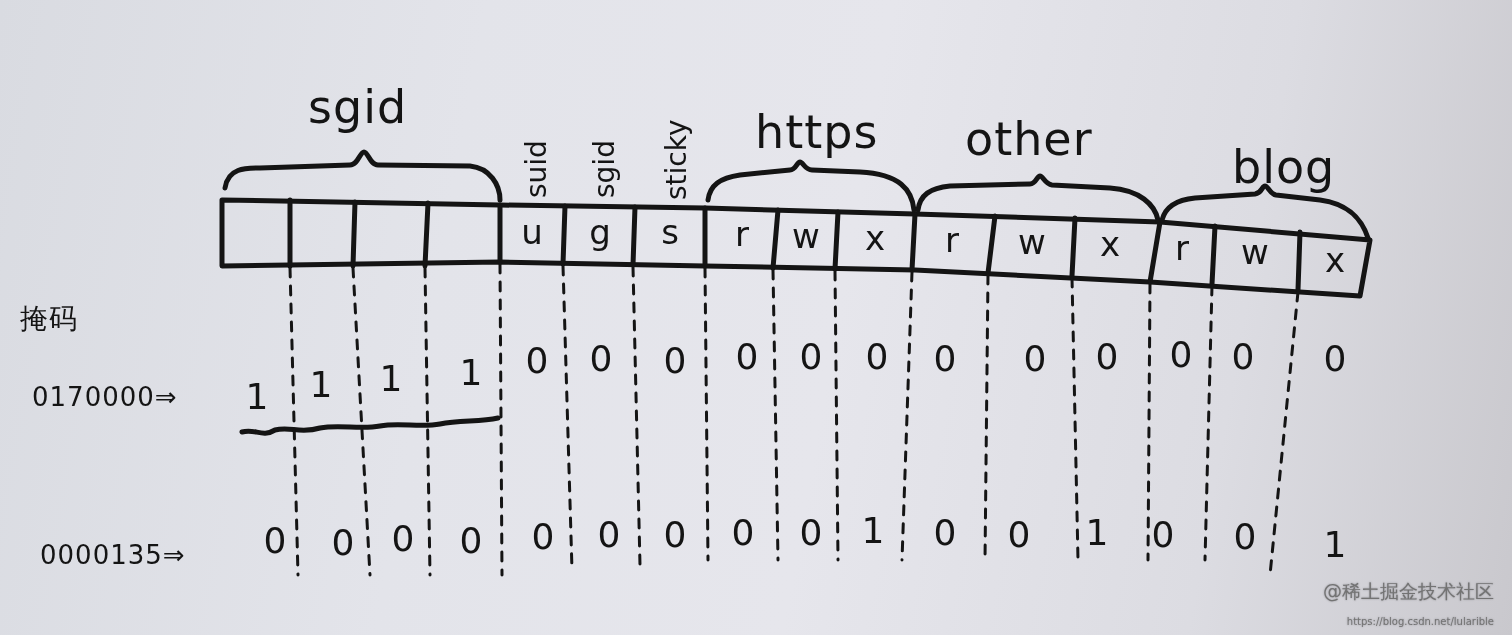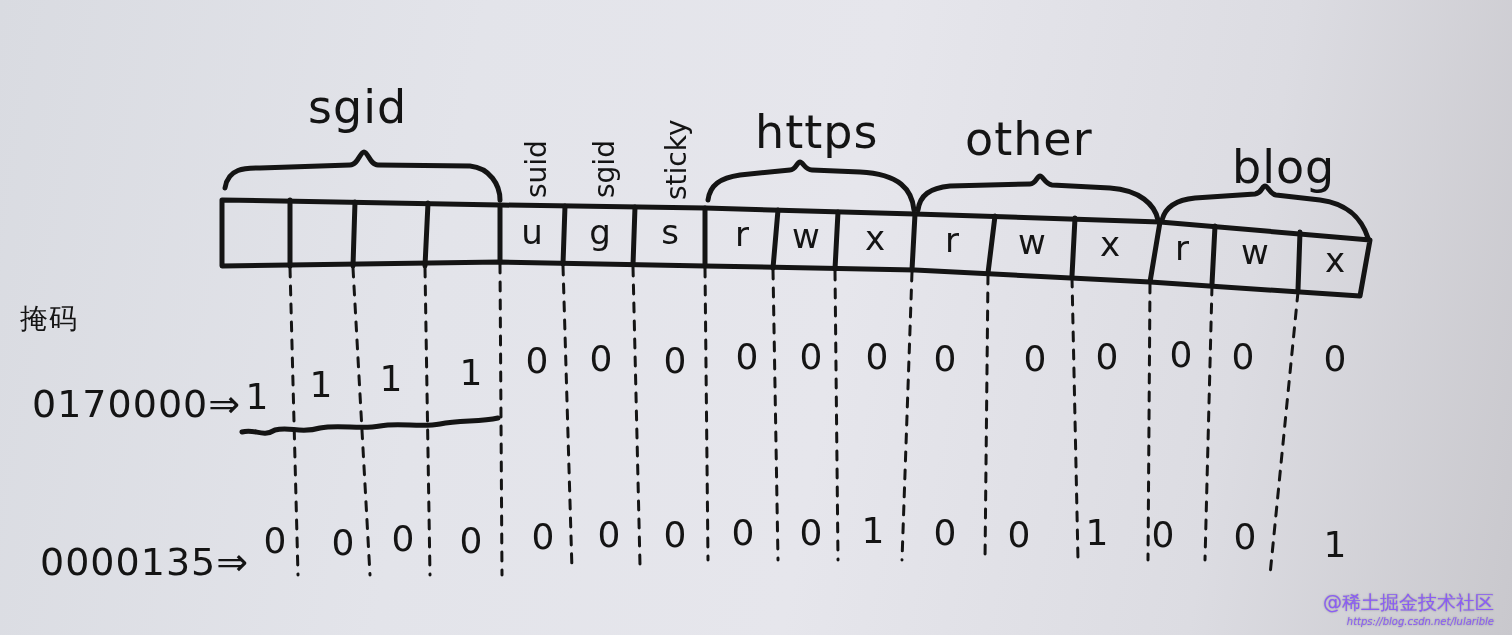--- a/index.html
+++ b/index.html
@@ -9,24 +9,24 @@
     font-family: "DejaVu Sans", sans-serif;
     color:#151515;
     position:relative;
   }
   .hand { font-family: "DejaVu Sans", sans-serif; color:#141414; position:absolute; }
   svg.lines { position:absolute; left:0; top:0; }
   .label { font-size:46px; letter-spacing:1px; }
   .vlabel { font-size:28px; transform: rotate(-90deg); transform-origin: left top; white-space:nowrap; }
   .cell-letter { font-size:34px; text-align:center; width:60px; }
   .digit { font-size:36px; text-align:center; width:50px; }
-  .rowlabel { font-size:38px; letter-spacing:1px; }
-  .watermark { position:absolute; right:18px; bottom:8px; text-align:right; color:#8b5cf6; text-shadow: 0 0 2px #8a8a90; }
+  .rowlabel { font-size:26px; letter-spacing:1px; }
+  .watermark { position:absolute; right:18px; bottom:8px; text-align:right; color:#737373; text-shadow: 0 0 2px #8a8a90; }
   .wm1 { font-size:19px; }
-  .wm2 { font-size:10px; margin-top:0;font-style:italic; }
+  .wm2 { font-size:10px; margin-top:11px; }
 </style>
 </head>
 <body>
 
 <svg class="lines" width="1512" height="635" viewBox="0 0 1512 635">
   <g fill="none" stroke="#141414" stroke-width="5" stroke-linecap="round" stroke-linejoin="round">
 
     <path d="M222 200 L500 205 L705 208 L915 214 L1160 222 L1370 240 L1360 296 L1150 282 L915 270 L705 266 L500 262 L222 266 Z"></path>
 
     <path d="M290 200 L290 266 M355 202 L353 266 M428 203 L425 266 M500 205 L500 262 M565 206 L563 264 M635 207 L633 265 M705 208 L705 266 M778 210 L773 268 M838 212 L835 269 M915 214 L912 270 M995 216 L988 273 M1075 218 L1072 276 M1160 222 L1150 282 M1215 226 L1212 284 M1300 232 L1298 290"></path>

